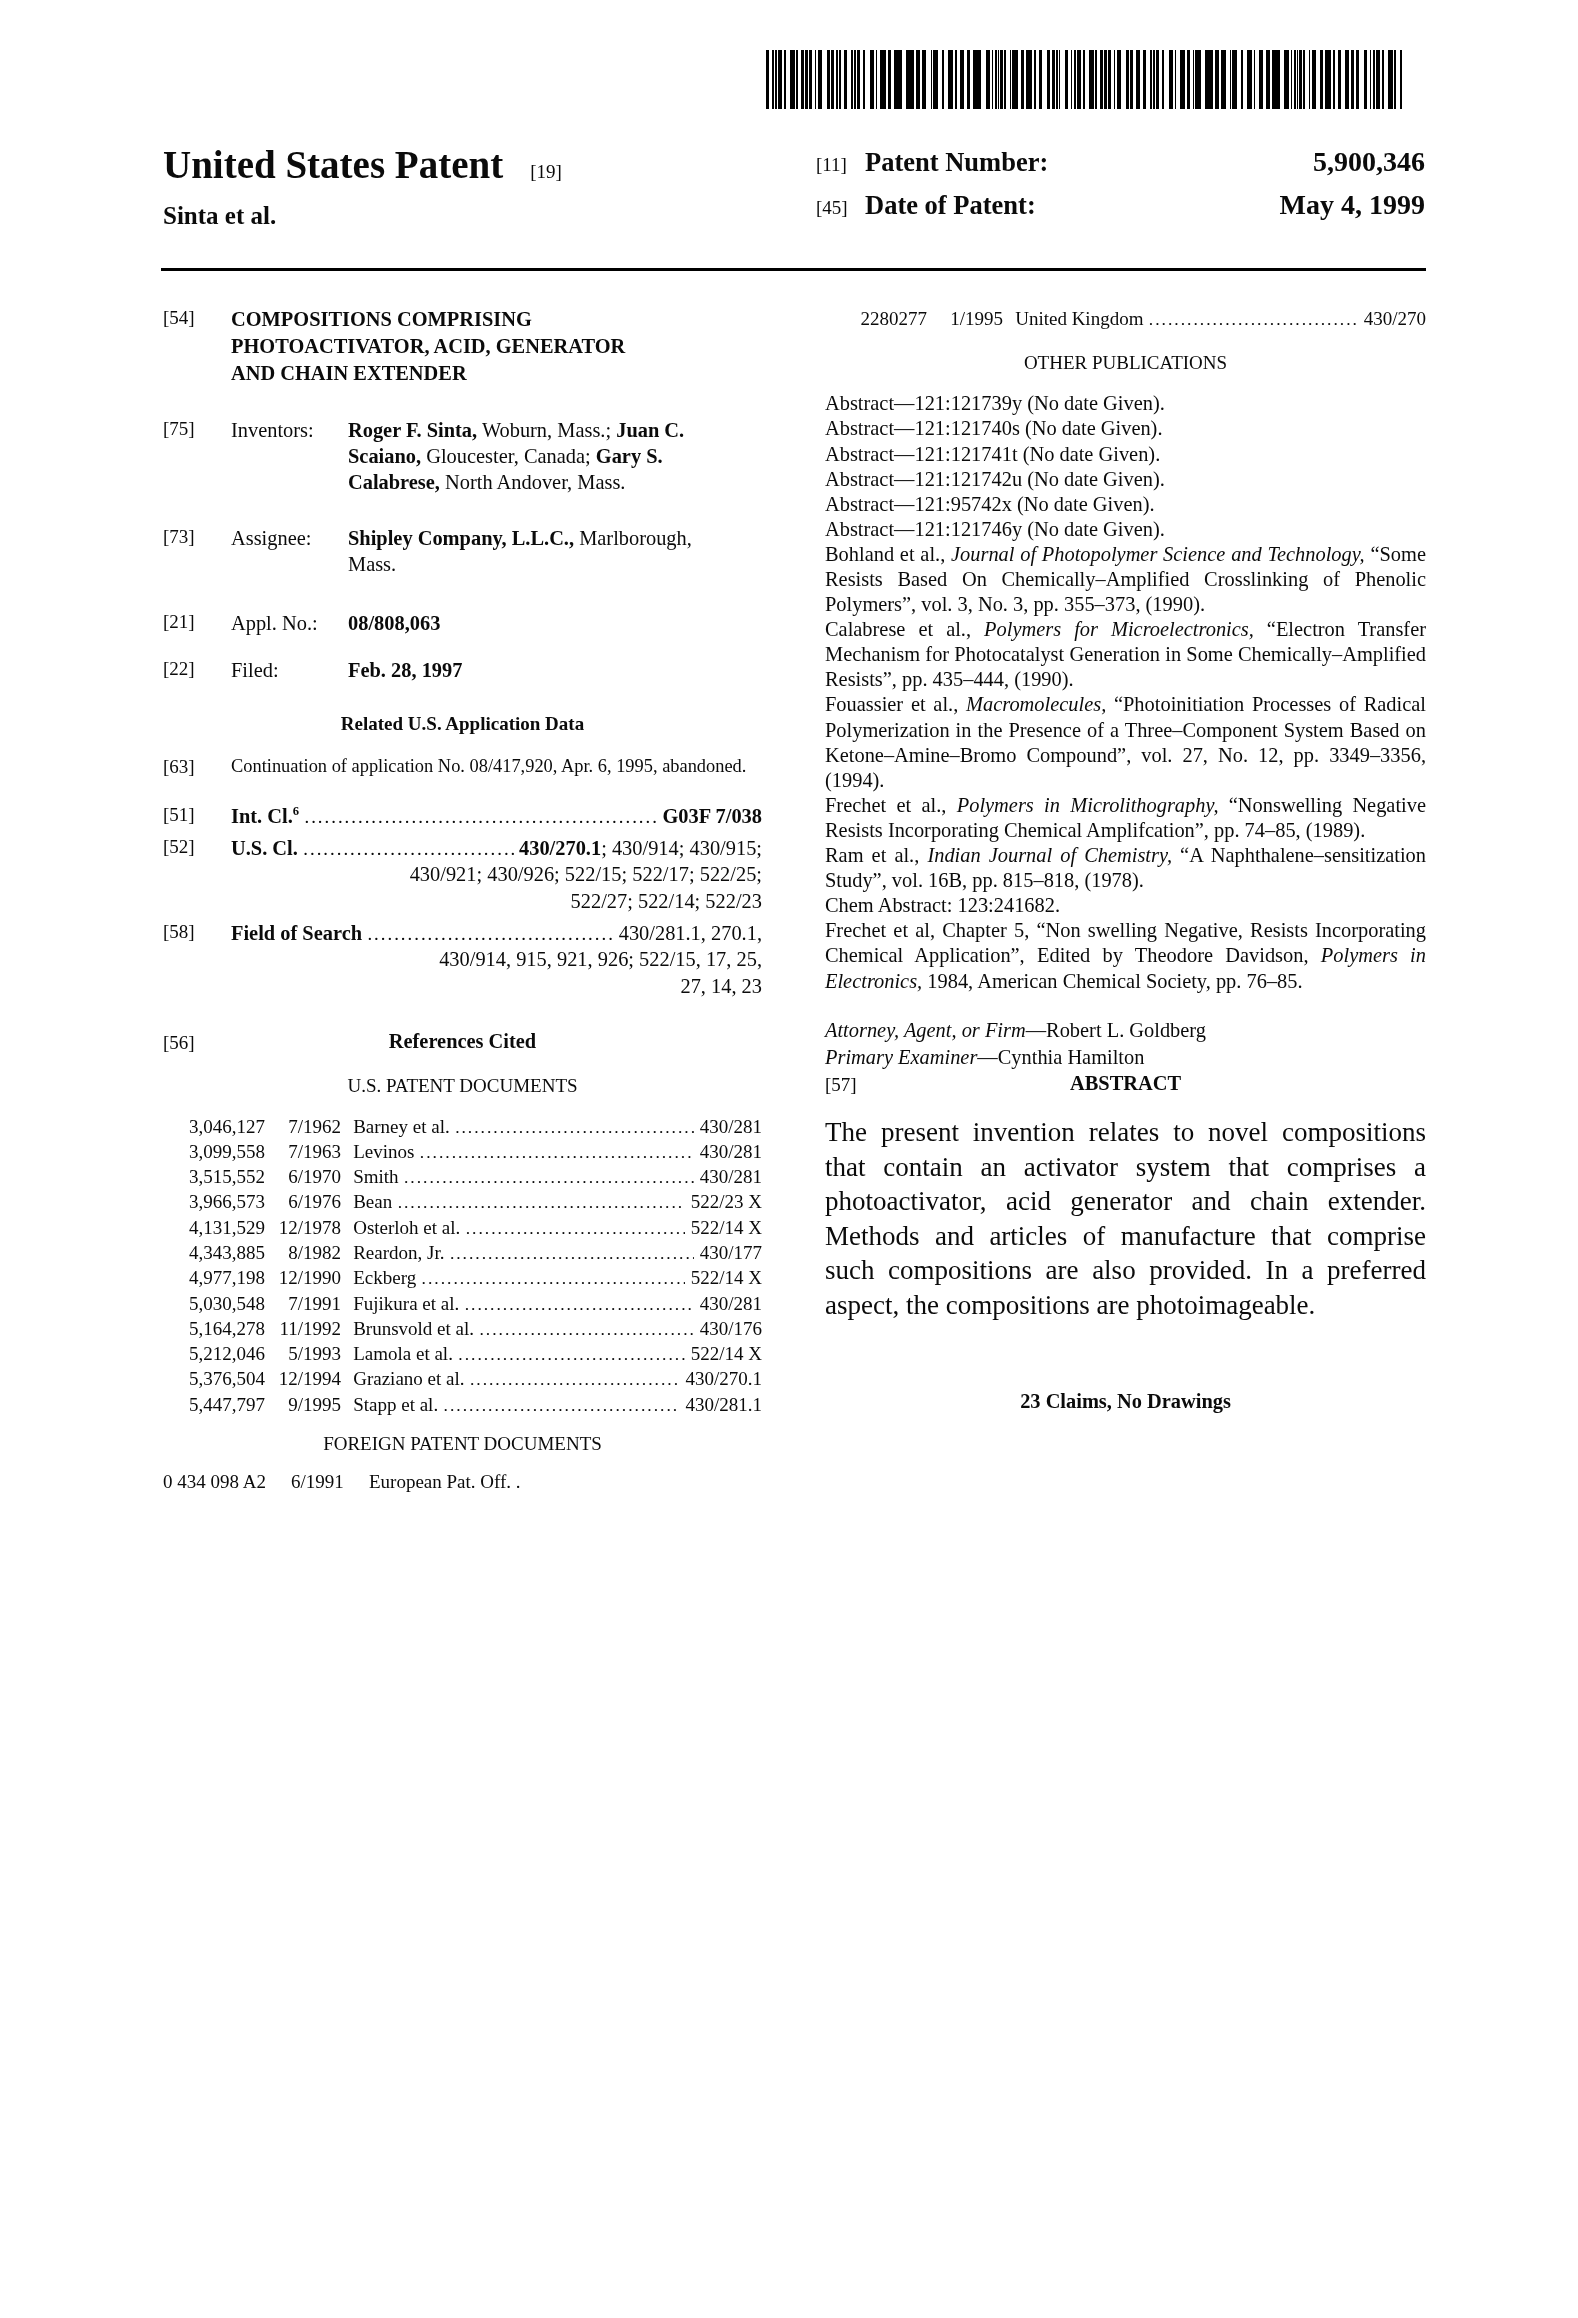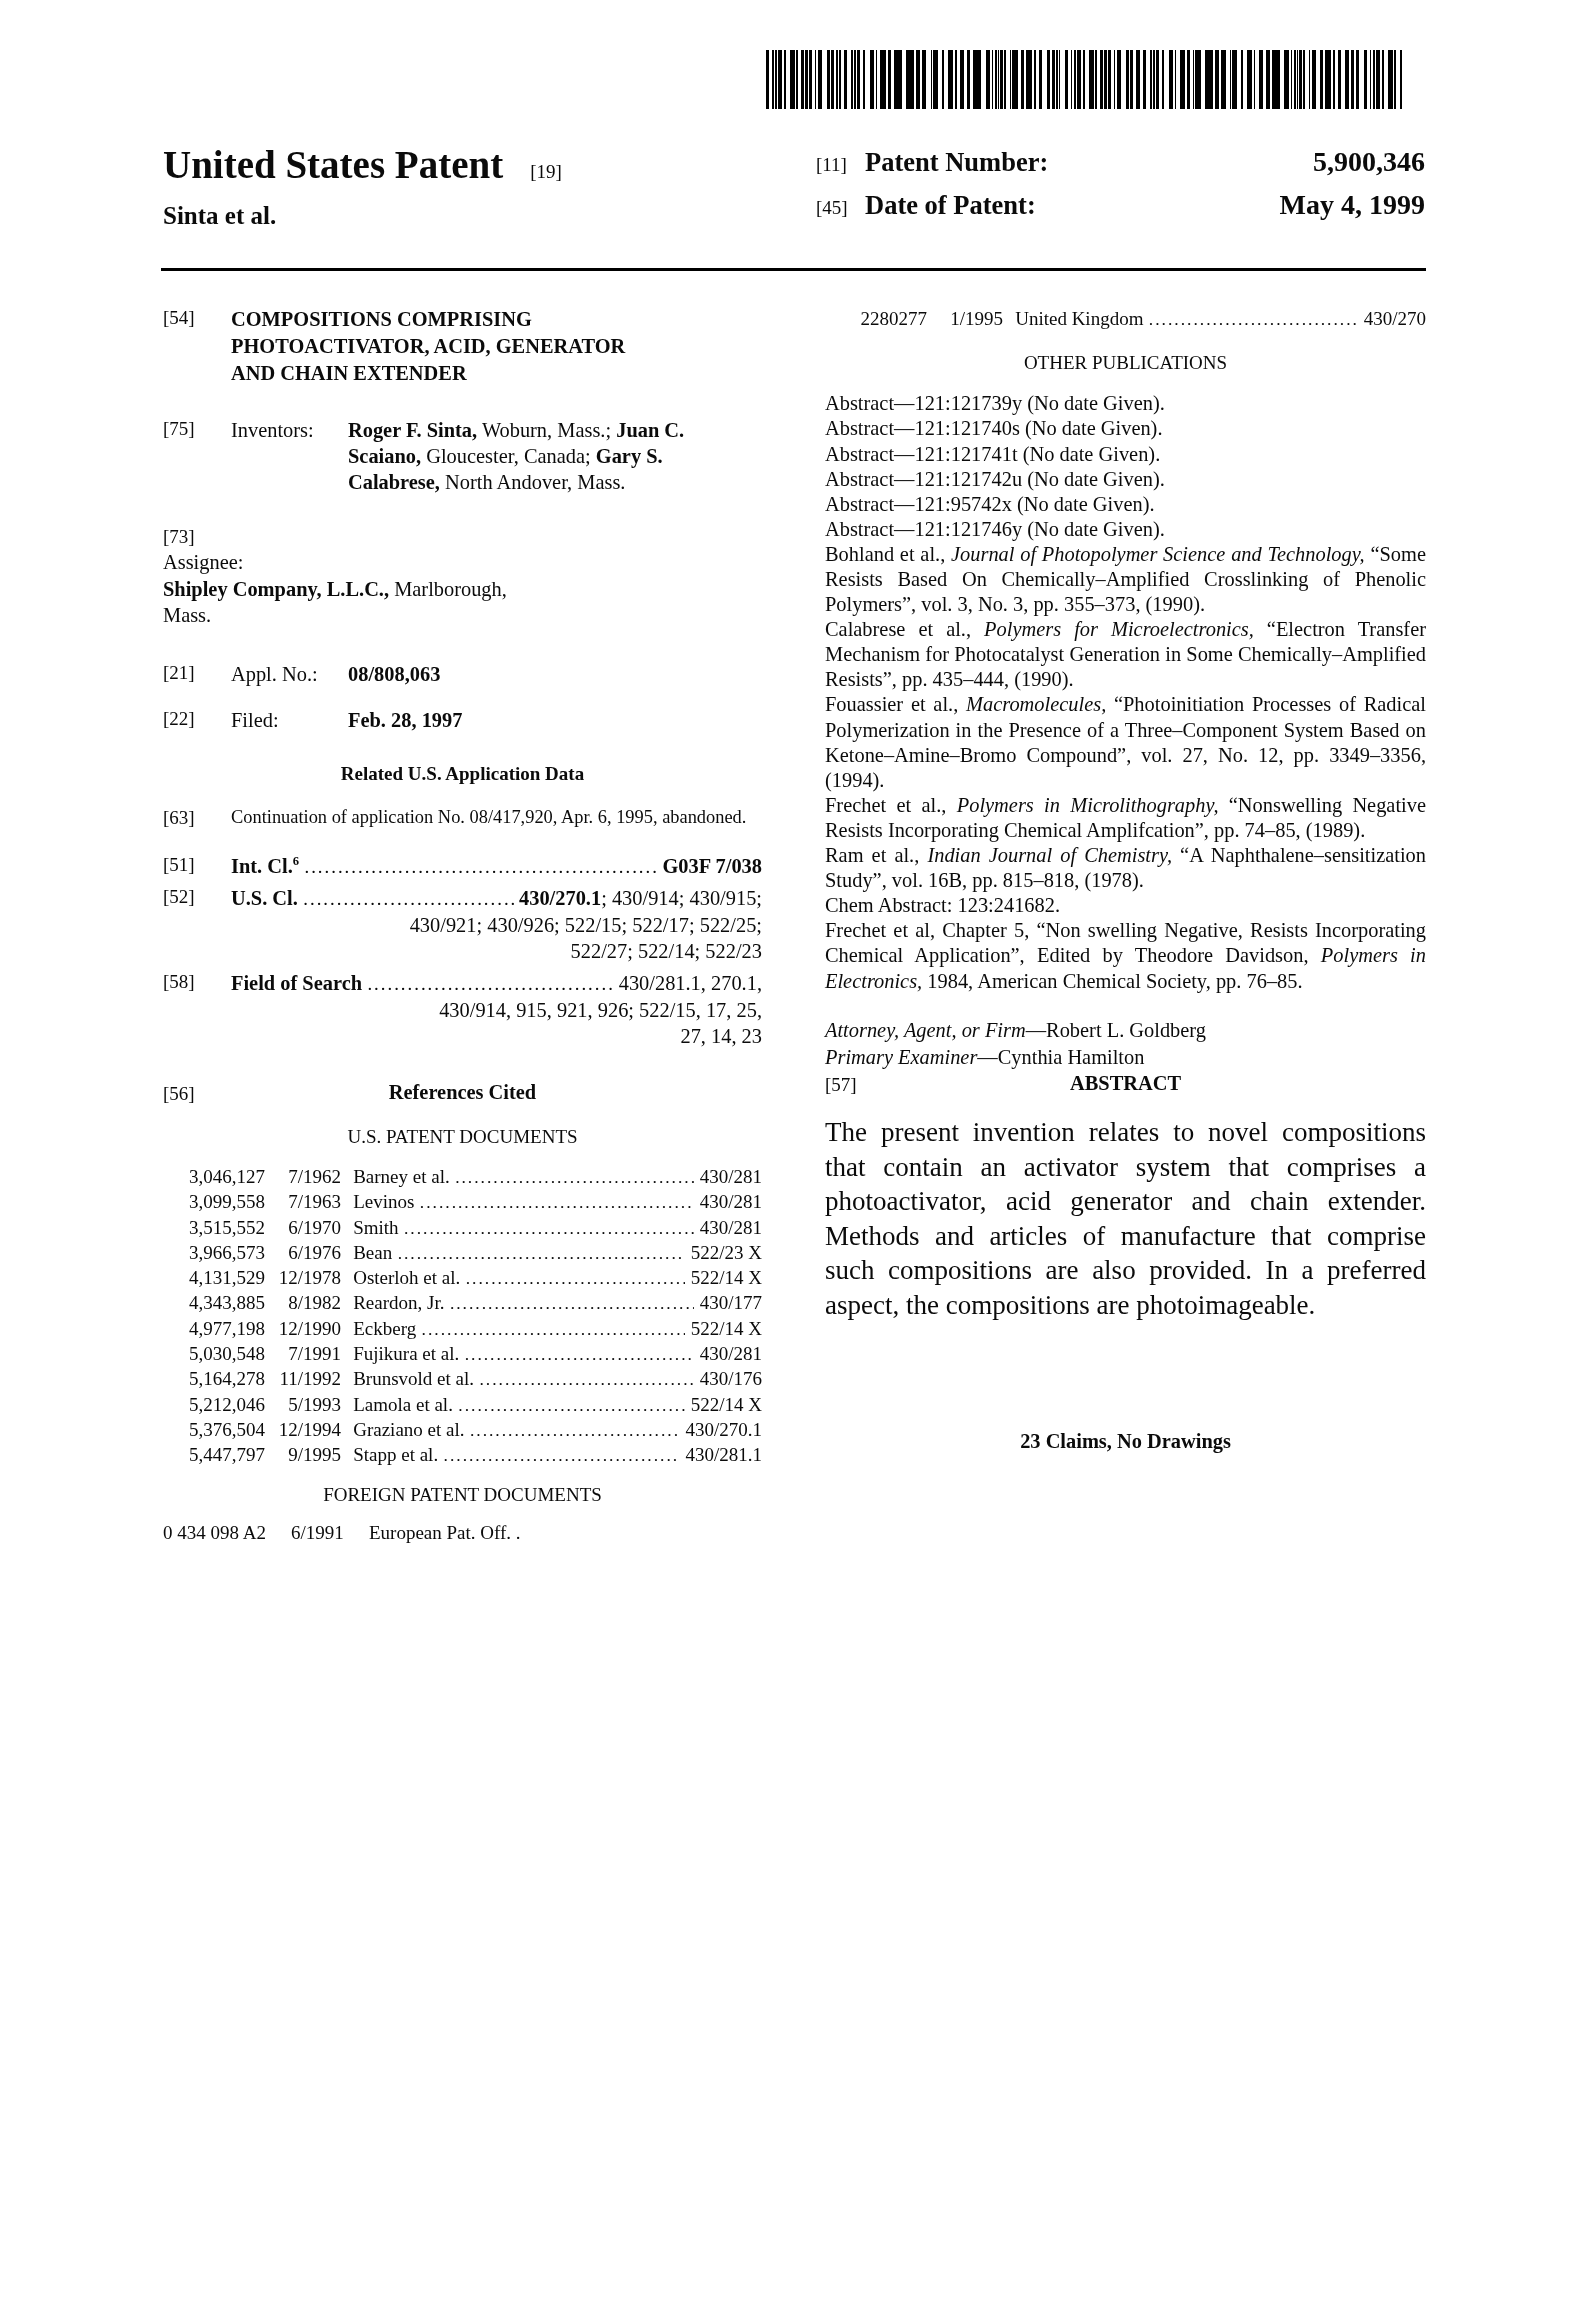--- a/index.html
+++ b/index.html
@@ -42,21 +42,21 @@
   .colR { width:601px; flex:none; }
 
   .tag { font-size:19px; width:68px; flex:none; }
   .bib  { display:flex; font-size:20.4px; line-height:1.28; }
   .t54  { font-weight:bold; font-size:20.4px; max-width:427px; line-height:1.32; }
   .mb-title { margin-bottom:30px; }
   .bib3 { display:flex; font-size:20.4px; line-height:1.28; }
   .lblcol { width:117px; flex:none; }
   .txtcol { width:381px; }
   .mb-inv { margin-bottom:30px; }
-  .mb-asg { margin-bottom:33px;flex-direction:column; }
+  .mb-asg { margin-bottom:33px; }
   .mb-appl { margin-bottom:20.4px; }
   .mb-filed { margin-bottom:30px; }
 
   .related-head { text-align:center; font-weight:bold; font-size:19px; margin-bottom:20.4px; }
   .bib-small { display:flex; font-size:18.4px; line-height:1.3; margin-bottom:23px; }
   .bib-small .txt { width:531px; }
 
   .clsrow { display:flex; font-size:20.4px; line-height:1.3; margin-bottom:5.4px; }
   .clsbody { flex:1; min-width:0; }
   .clsline { display:flex; align-items:baseline; }
@@ -83,21 +83,21 @@
   .foreign-head { margin-top:16.3px; }
   .frow { font-size:19px; }
   .frow .gap { margin-left:20.4px; }
 
   .pubs-head { margin-top:20.4px; margin-bottom:17.7px; }
   .pub { font-size:20.4px; line-height:1.23; text-align:justify; }
   .exam { margin-top:23px; }
   .exam p { font-size:20.4px; line-height:1.35; }
   .abs-head { margin-bottom:20.4px; }
   .abstract { font-size:27px; line-height:1.28; text-align:justify; }
-  .claims { margin-top:108px; text-align:center; font-size:20.4px; font-weight:bold; }
+  .claims { margin-top:68px; text-align:center; font-size:20.4px; font-weight:bold; }
 </style>
 </head>
 <body>
 
 <div class="page">
 
   <div class="barcode-block">
     <div class="barcode"></div>
   </div>
 

